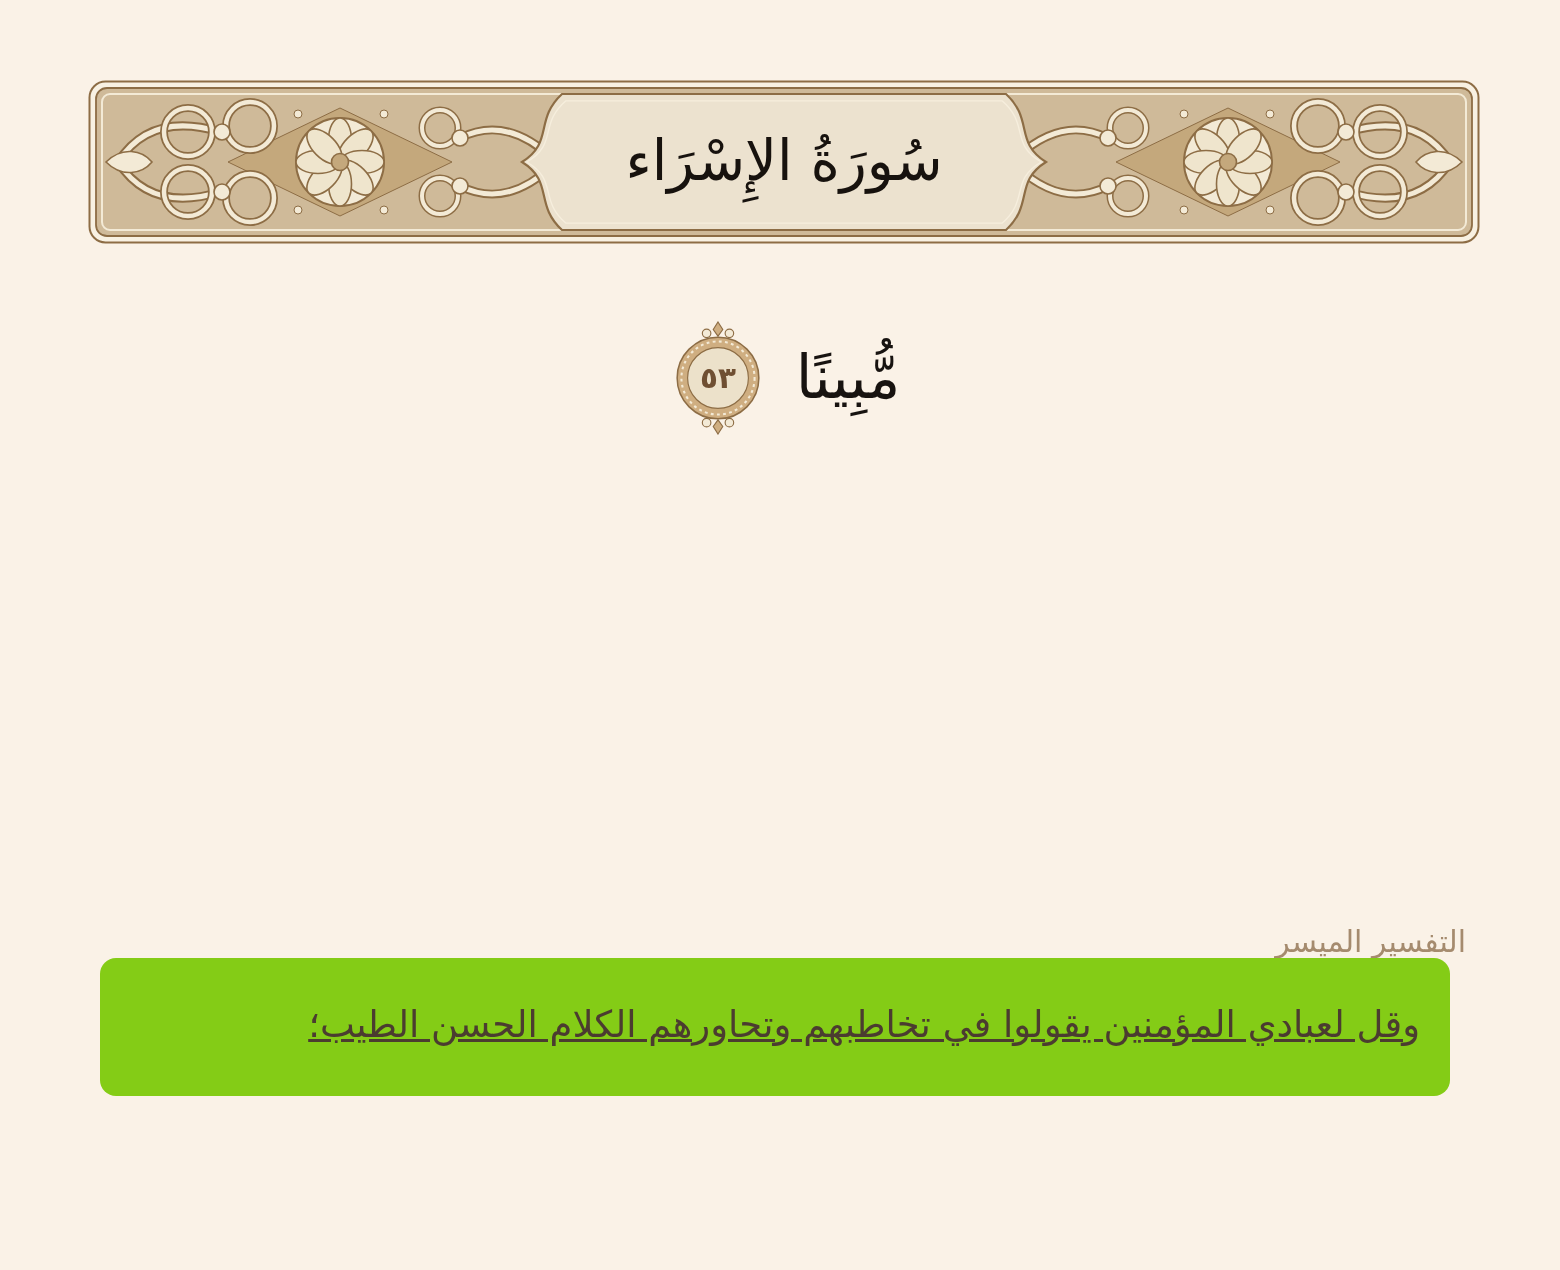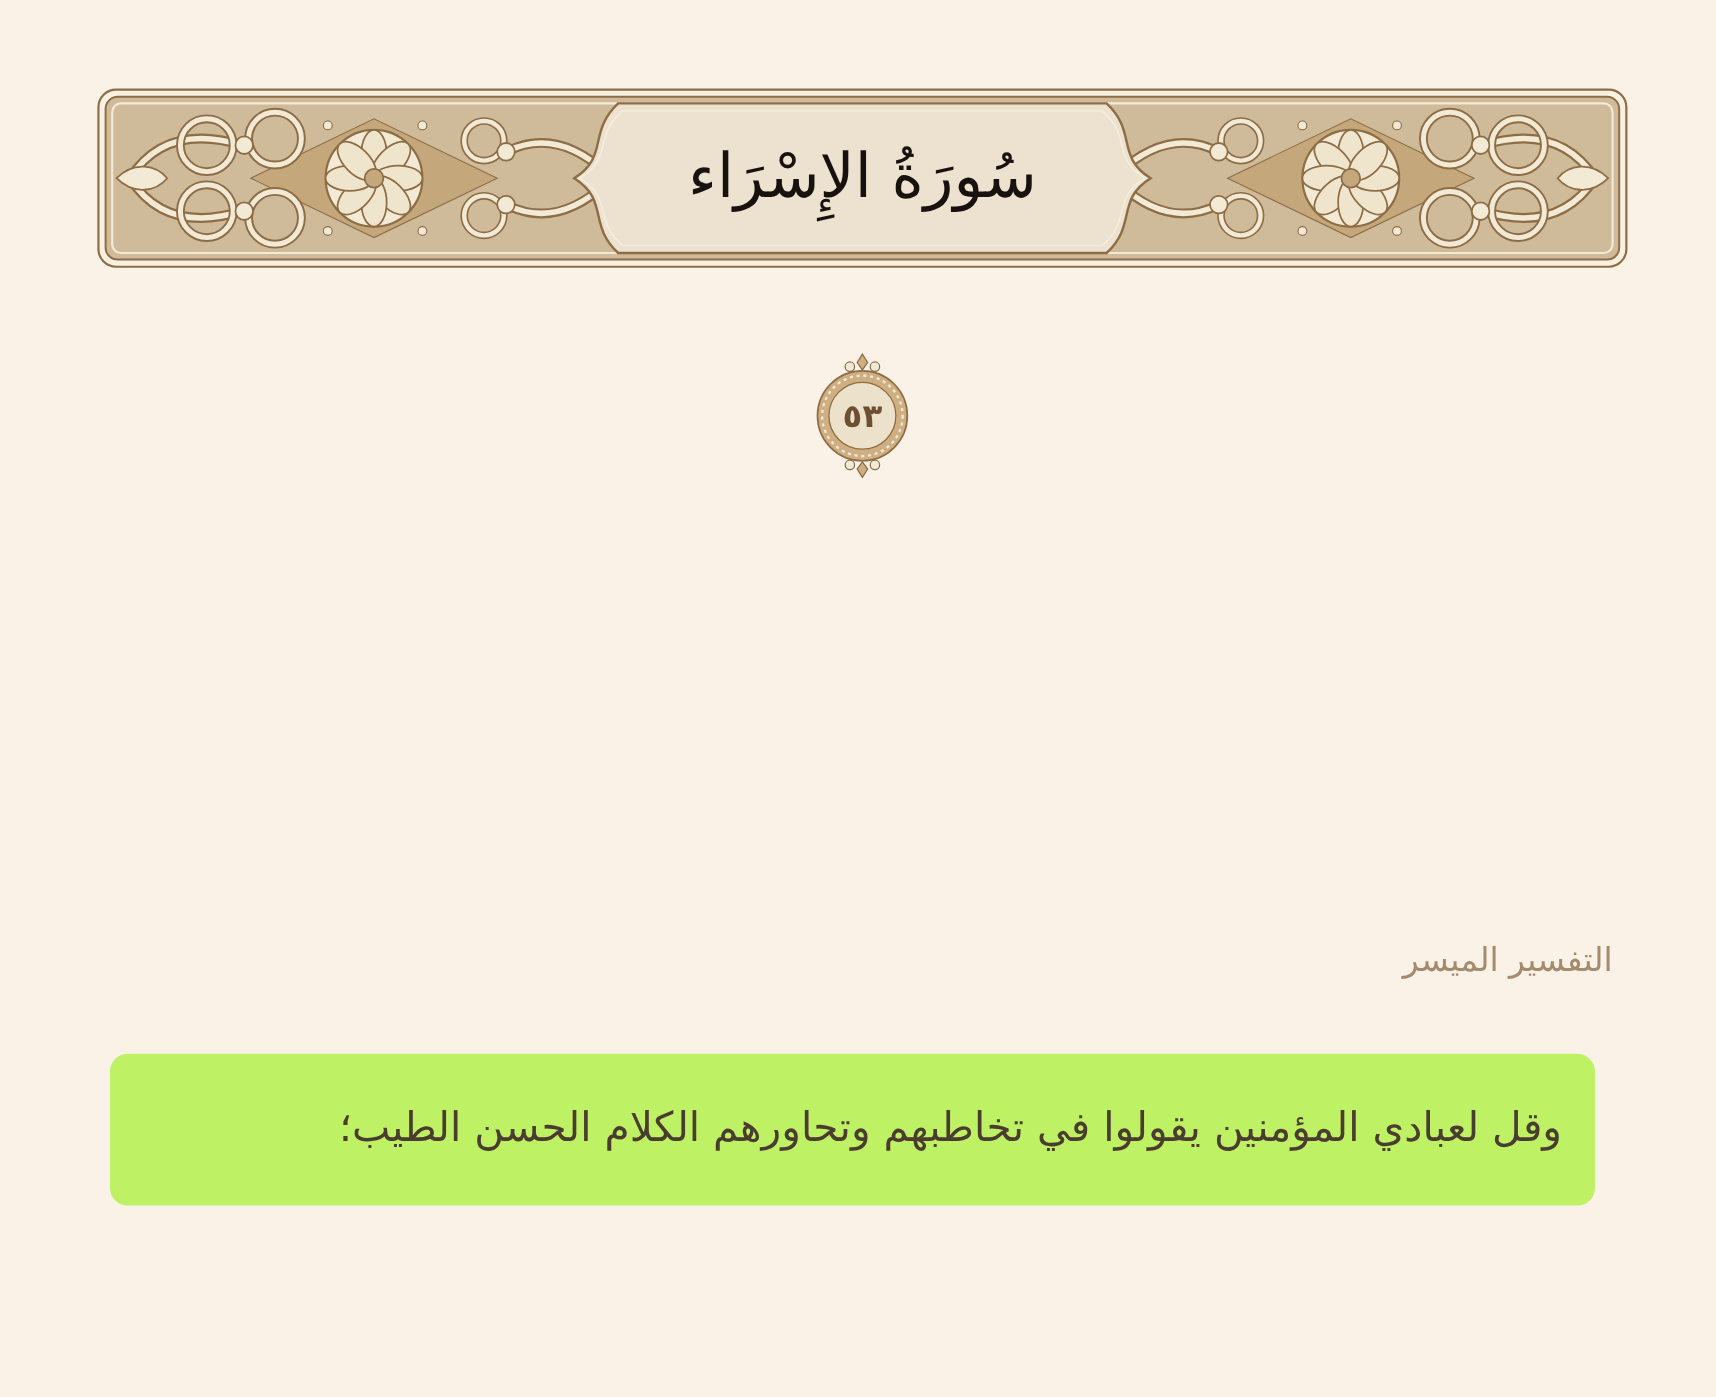--- a/index.html
+++ b/index.html
@@ -75,35 +75,36 @@
   }
   .medallion {
     width: 100px;
     height: 114px;
     display: block;
   }
 
   
   .tafsir-label {
     position: absolute;
-    top: 852px;
+    top: 920px;
     right: 94px;
     font-size: 30px;
     line-height: 44px;
     color: #a58b6e;
   }
   .tafsir-box {
     position: absolute;
     top: 958px;
     right: 110px;
     width: 1290px;            
-    background: #bef264;
+    background: #84cc16;
     border-radius: 16px;
     padding: 36px 30px 40px 30px;
     color: #4b3c30;
+    text-decoration: underline;
   }
   .tafsir-line {
     font-size: 37px;
     line-height: 62px;
     text-align: right;
     direction: rtl;
   }
 </style>
 </head>
 <body>
@@ -180,20 +181,21 @@
       <use href="#orn-side" transform="translate(1392 0) scale(-1 1)"></use>
 
       <path d="M 474 14 L 918 14 C 946 40 926 62 958 82 C 926 102 946 124 918 150 L 474 150 C 446 124 466 102 434 82 C 466 62 446 40 474 14 Z" fill="#ece2cf" stroke="#8d6d45" stroke-width="2.2"></path>
       <path d="M 474 14 L 918 14 C 946 40 926 62 958 82 C 926 102 946 124 918 150 L 474 150 C 446 124 466 102 434 82 C 466 62 446 40 474 14 Z" transform="translate(696 82) scale(0.982 0.9) translate(-696 -82)" fill="none" stroke="#f6eedd" stroke-width="1.4"></path>
     </svg>
     <div class="title-overlay">سُورَةُ الإِسْرَاء</div>
   </div>
 
   <div class="verse">
     <div class="verse-line verse-line-3">
+      <span>مُّبِينًا</span>
       <svg class="medallion" viewBox="0 0 104 120" aria-hidden="true">
 
         <polygon points="52,1 57,9 52,16 47,9" fill="#cfae81" stroke="#8d6d45" stroke-width="1.2"></polygon>
         <circle cx="40" cy="13" r="4.5" fill="#f3ead6" stroke="#8d6d45" stroke-width="1.2"></circle>
         <circle cx="64" cy="13" r="4.5" fill="#f3ead6" stroke="#8d6d45" stroke-width="1.2"></circle>
 
         <polygon points="52,119 57,111 52,104 47,111" fill="#cfae81" stroke="#8d6d45" stroke-width="1.2"></polygon>
         <circle cx="40" cy="107" r="4.5" fill="#f3ead6" stroke="#8d6d45" stroke-width="1.2"></circle>
         <circle cx="64" cy="107" r="4.5" fill="#f3ead6" stroke="#8d6d45" stroke-width="1.2"></circle>
 

